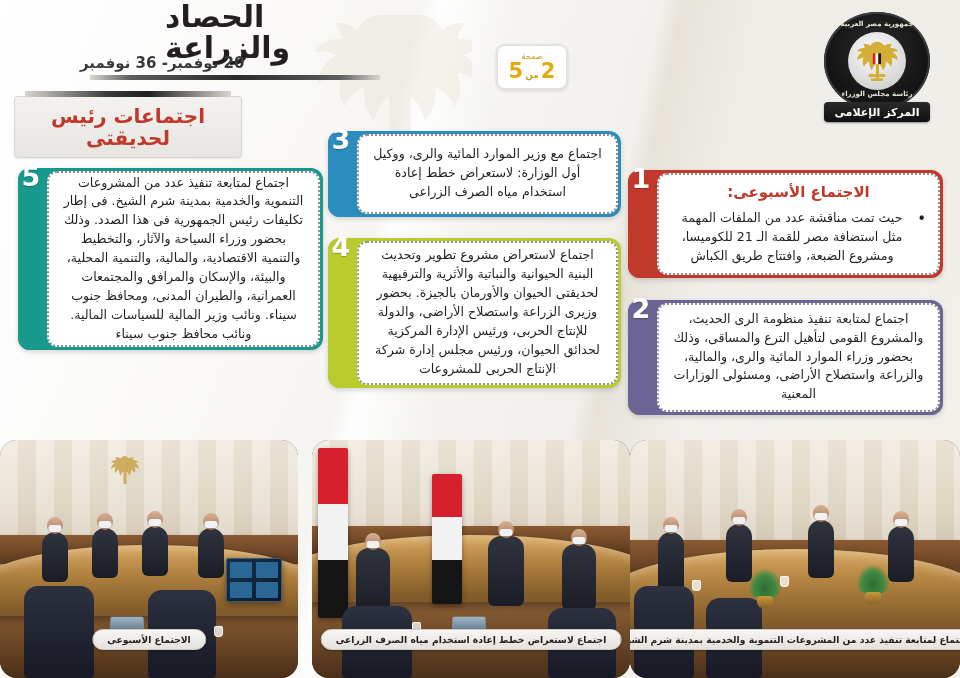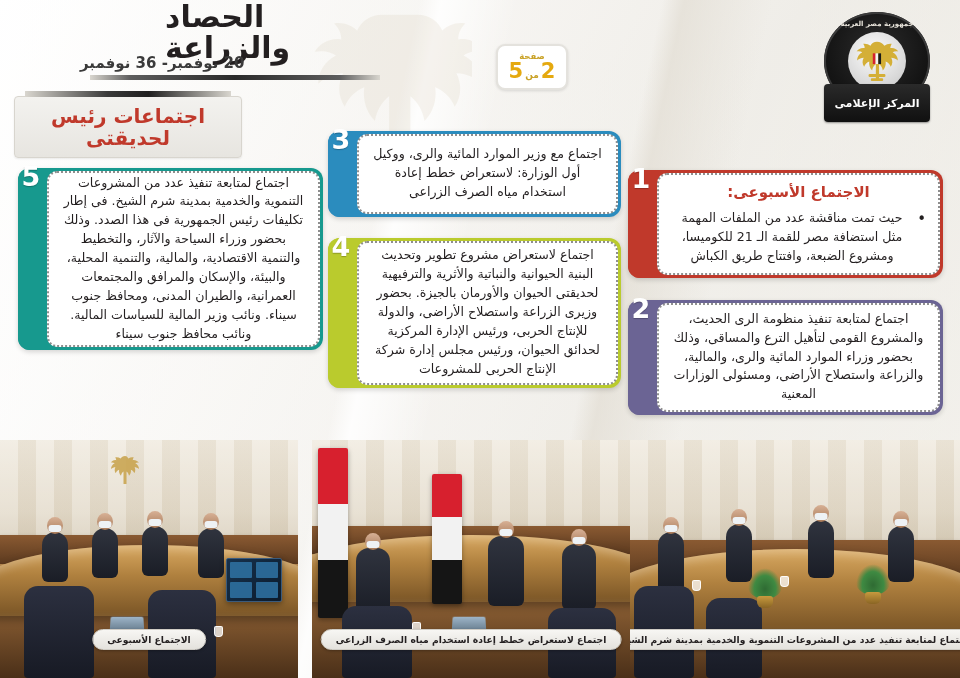--- a/index.html
+++ b/index.html
@@ -77,21 +77,21 @@
     width: 72px; height: 46px;
     background: #ffffff;
     border: 2px solid #e4e2dd;
     border-radius: 9px;
     box-shadow: 0 1px 3px rgba(0,0,0,.12);
     display: flex; flex-direction: column;
     align-items: center; justify-content: center;
     direction: rtl;
   }
   .page-badge .pb-label {
-    font-size: 8.5px; font-weight: 700; color: #c9a227;
+    font-size: 8.5px; font-weight: 400; color: #c9a227;
     line-height: 1; margin-bottom: 1px;
   }
   .page-badge .pb-nums {
     display:flex; align-items:baseline; gap:2px;
     direction: rtl; line-height: 1;
   }
   .page-badge .pb-cur { font-size: 21px; font-weight: 800; color: #e5a90f; }
   .page-badge .pb-of  { font-size: 9px;  font-weight: 700; color: #c9a227; }
   .page-badge .pb-tot { font-size: 21px; font-weight: 800; color: #e5a90f; }
 
@@ -116,21 +116,21 @@
   .logo .inner svg { width: 46px; height: 46px; }
   .logo .arc-top, .logo .arc-bot {
     position:absolute; left:0; right:0; text-align:center;
     color:#e8e4db; font-size:7px; font-weight:700; direction:rtl;
     white-space: nowrap;
   }
   .logo .arc-top { top: 12px; }
   .logo .arc-bot { bottom: 30px; }
   .logo .banner {
     position:absolute; left: 4px; right: 4px; bottom: 6px;
-    height: 38px; border-radius: 4px;
+    height: 20px; border-radius: 4px;
     background: linear-gradient(180deg,#2a2a2a,#101010);
     color:#ffffff; font-size: 11px; font-weight: 800;
     display:flex; align-items:center; justify-content:center;
     direction: rtl; letter-spacing:.2px;
     box-shadow: 0 1px 2px rgba(0,0,0,.4);
   }
 
   
   .section-plate {
     position: absolute; right: 718px; 
@@ -216,20 +216,21 @@
   
   #photos {
     position: absolute; left: 0; bottom: 0;
     width: 960px; height: 238px;
     display: flex;
   }
   .photo {
     position: relative; height: 100%;
     overflow: hidden;
     background: #2d2b28;
+    border-radius: 17px;
   }
   #photo-a { flex: 0 0 330px; }
   #photo-b { flex: 0 0 318px; margin-left: 14px; }
   #photo-c { flex: 1 1 auto; }
 
   
   .scene { position:absolute; inset:0; }
   .scene .wall {
     position:absolute; left:0; right:0; top:0; height:54%;
     background: linear-gradient(180deg,#efe9dd 0%,#e2d9c8 55%,#cbbfa8 100%);

